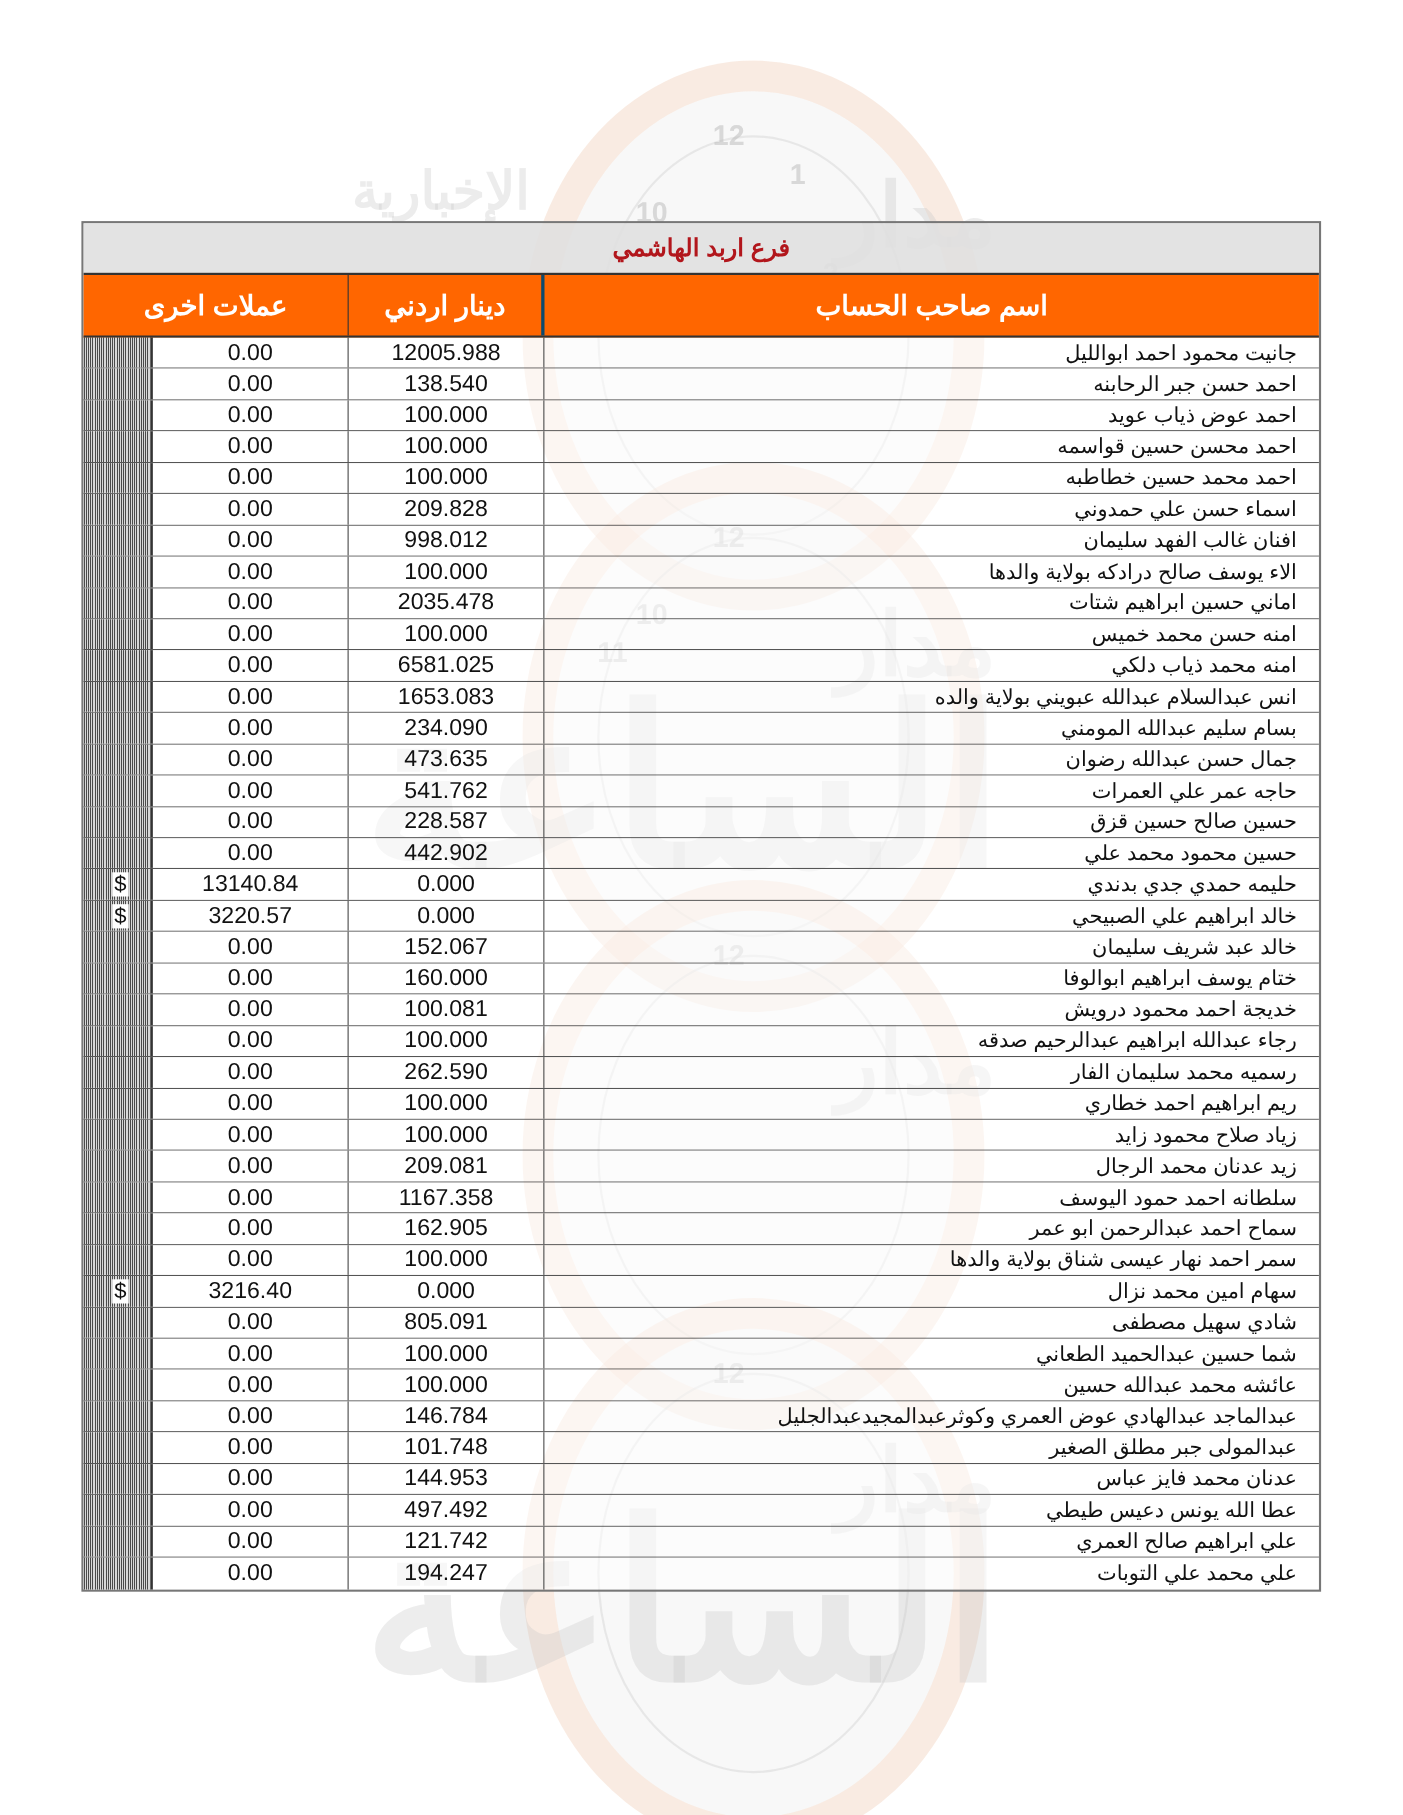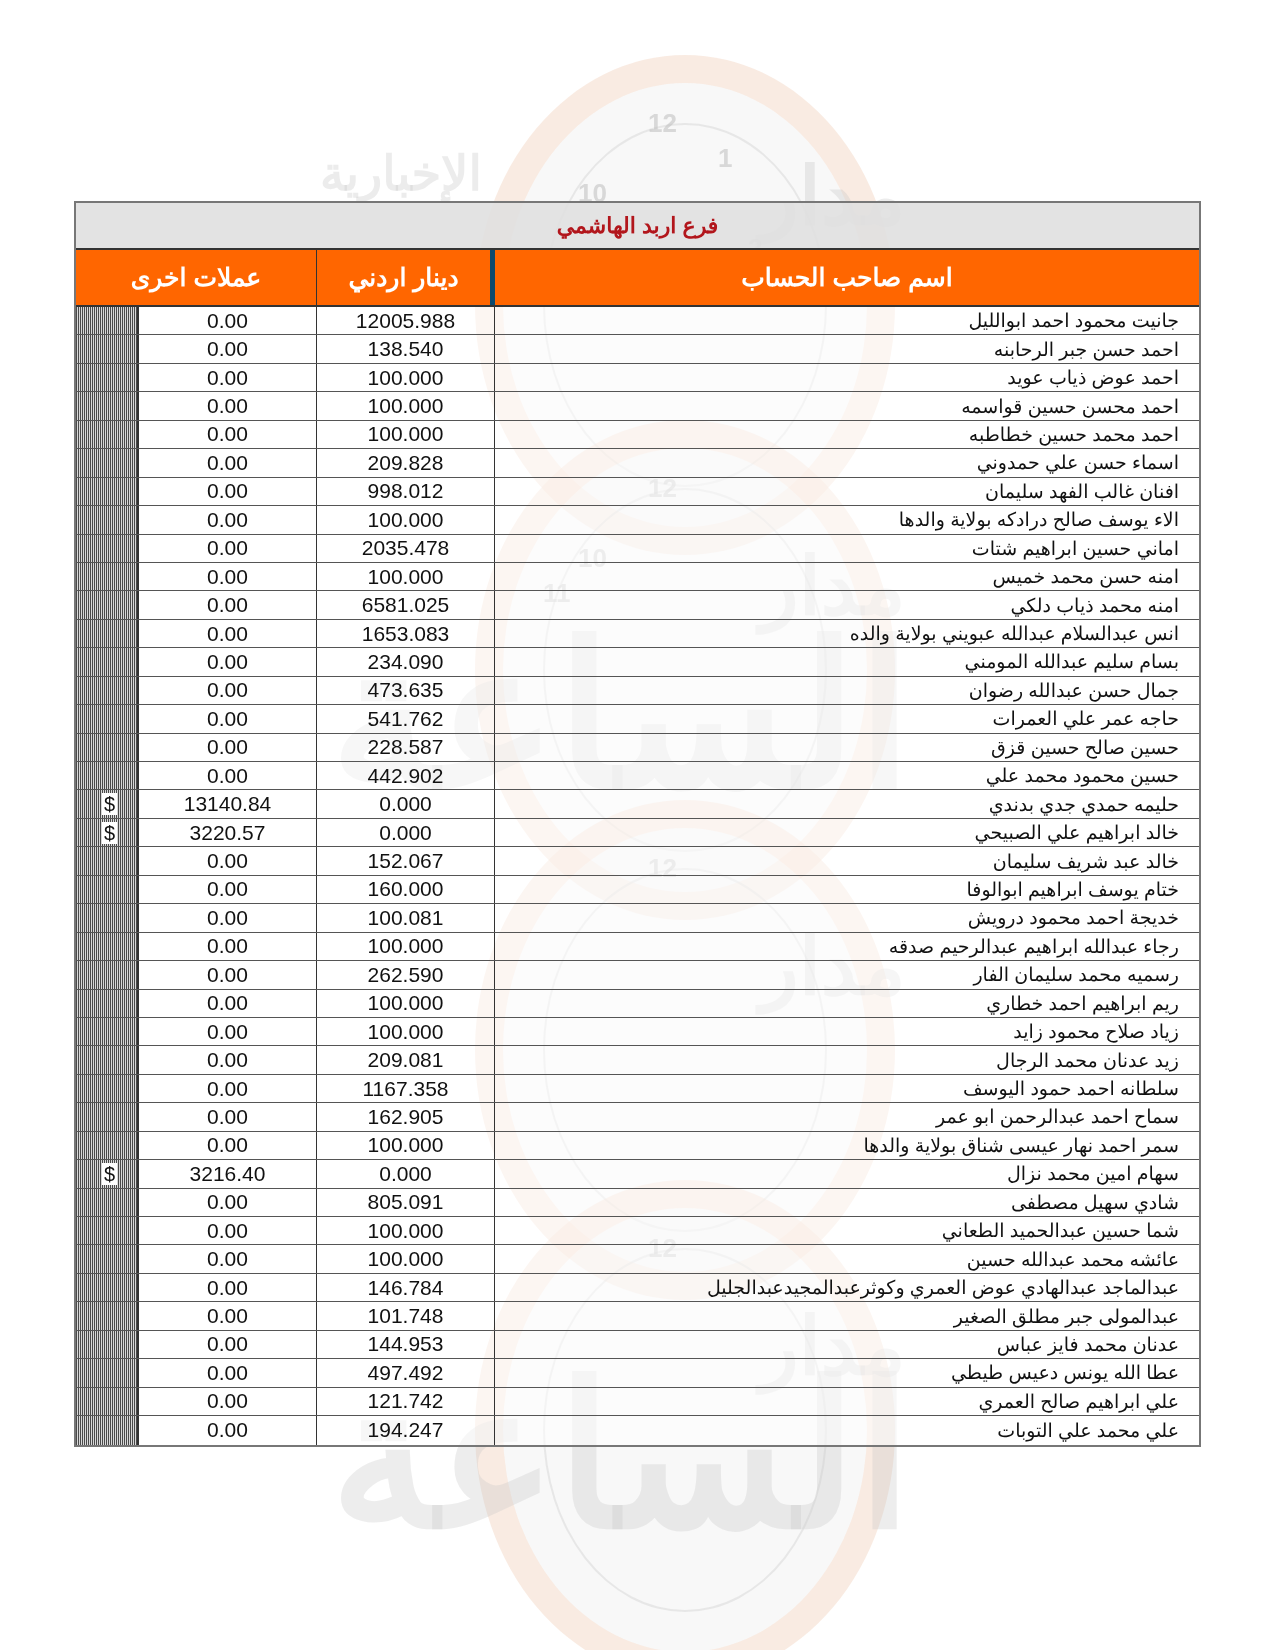--- a/index.html
+++ b/index.html
@@ -13,21 +13,21 @@
     .wm-text { position: absolute; color: rgba(200, 200, 200, 0.35); font-weight: bold; font-size: 48px; direction: rtl; }
     .wm-big { position: absolute; color: rgba(200, 200, 200, 0.32); font-weight: bold; font-size: 200px; direction: rtl; letter-spacing: 6px; }
 
     
     .report { position: absolute; left: 74px; top: 201px; width: 1127px; z-index: 2; border: 2px solid #777; box-sizing: border-box; }
     .title-band { height: 45px; background: rgba(224, 224, 224, 0.9); display: flex; align-items: center; justify-content: center; border-bottom: 2px solid #333; }
     .title-band span { color: #b2161c; font-weight: bold; font-size: 22px; direction: rtl; }
     .header-row { display: flex; height: 57px; background: #ff6600; border-bottom: 2px solid #333; box-sizing: border-box; }
     .header-row .h { display: flex; align-items: center; justify-content: center; color: #ffffff; font-weight: bold; font-size: 25px; direction: rtl; box-sizing: border-box; }
     .h-other { width: 241px; border-right: 1px solid #333; }
-    .h-jod { width: 178px; border-right: 5px solid #0c4a6e; }
+    .h-jod { width: 178px; border-right: 3px solid #0c4a6e; }
     .h-name { flex: 1; }
 
     .rows { display: flex; flex-direction: column; }
     .row { display: flex; height: 28.45px; border-bottom: 1.5px solid #555; box-sizing: border-box; background: transparent; }
     .row:last-child { border-bottom: none; }
     .cell { box-sizing: border-box; display: flex; align-items: center; font-size: 21px; color: #111; }
     .c-stripe { width: 63px; border-right: 2px solid #333; background: repeating-linear-gradient(90deg, #4a4a4a 0px, #4a4a4a 1px, #d8d8d8 1px, #d8d8d8 2px); justify-content: center; padding-left: 6px; }
     .c-stripe .cur { background: #ffffff; color: #111; font-size: 20px; padding: 0 2px; line-height: 22px; }
     .c-other { width: 178px; border-right: 1px solid #333; justify-content: center; background: rgba(255,255,255,0.55); }
     .c-jod { width: 178px; border-right: 1px solid #333; justify-content: center; background: rgba(255,255,255,0.55); }

